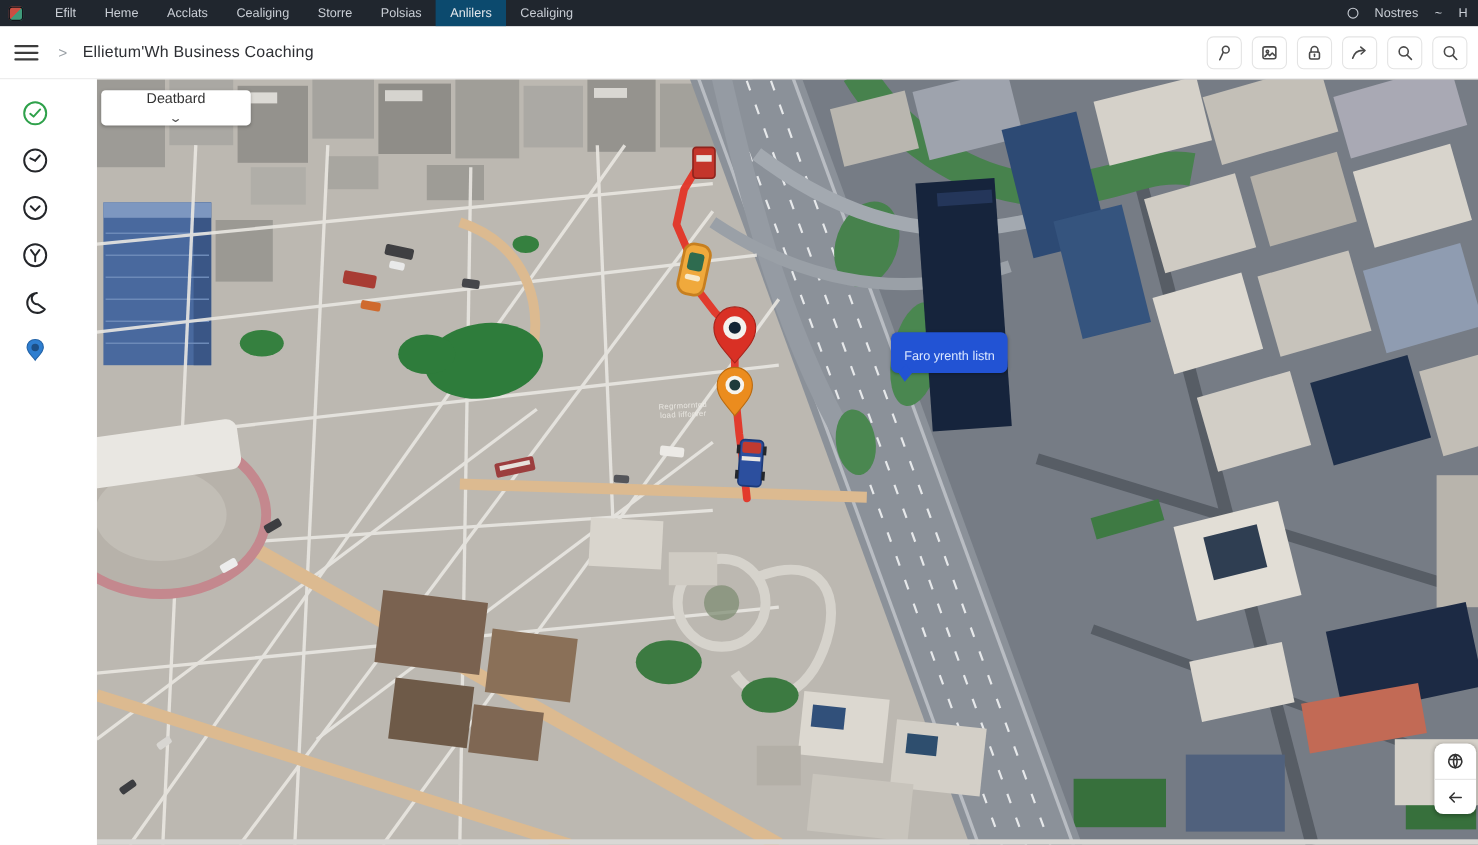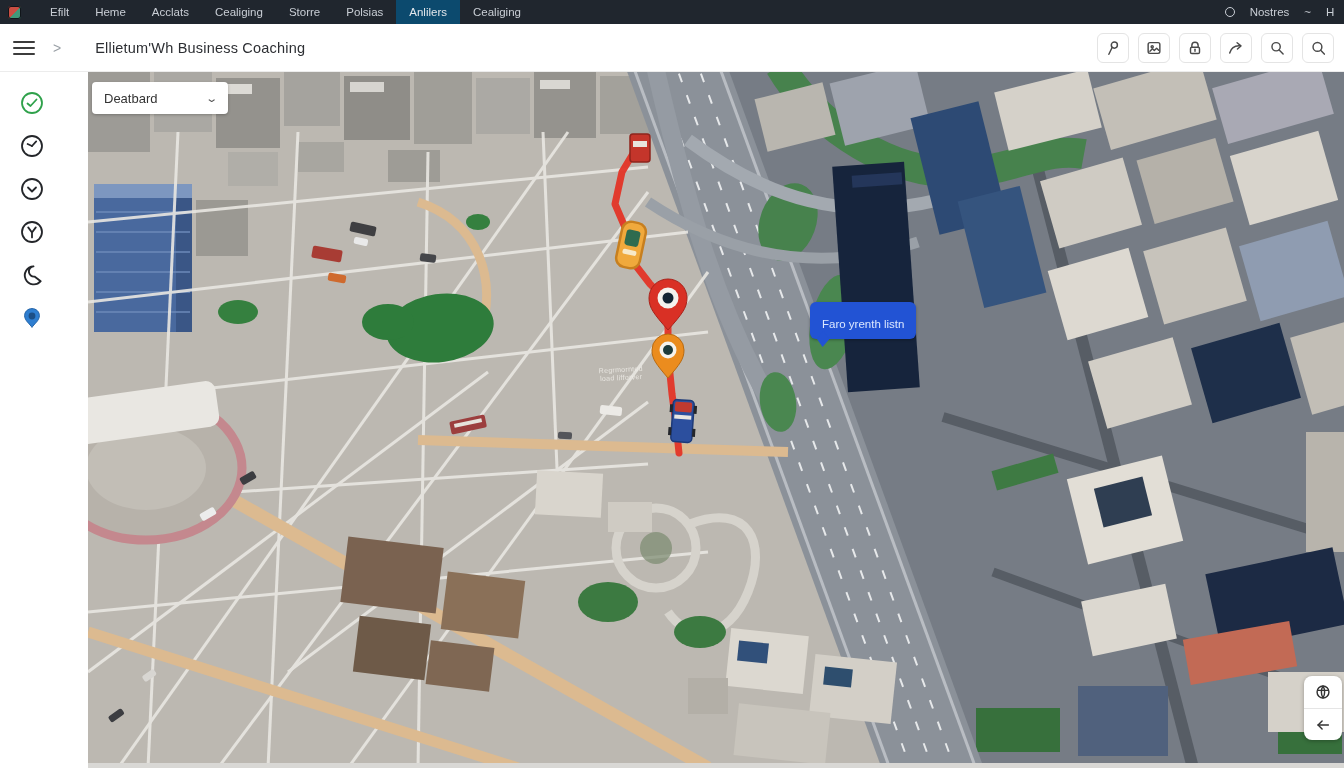--- a/index.html
+++ b/index.html
@@ -14,38 +14,38 @@
   .menu-item.active { background:#0c4a6e; color:#e3e7ec; }
   .menubar-right { margin-left:auto; display:flex; align-items:center; gap:15px; padding-right:4px;justify-content:flex-end; }
   .circle-glyph { width:10px; height:10px; border:1.5px solid #c9ced5; border-radius:50%; display:inline-block; }
   .clip-glyph { width:14px; overflow:hidden; white-space:nowrap; display:inline-block; }
 
   
   .toolbar { position:absolute; left:0; top:24px; width:100%; height:48px; background:#ffffff; border-bottom:1px solid #ececec; display:flex; align-items:center; z-index:40; }
   .hamburger { width:22px; margin-left:13px; cursor:pointer; }
   .hamburger span { display:block; height:2px; background:#3c3c3c; margin:4px 0; border-radius:1px; }
   .crumb-chevron { color:#9aa0a6; font-size:14px; margin:0 14px 0 18px; }
-  .page-title { font-size:14.5px; color:#2d2f33; font-weight:500; letter-spacing:.2px;margin-left:20px; }
+  .page-title { font-size:14.5px; color:#2d2f33; font-weight:500; letter-spacing:.2px; }
   .toolbar-right { margin-left:auto; display:flex; align-items:center; padding-right:10px; }
   .tool-btn { width:32px; height:30px; border:1px solid #e4e4e4; border-radius:6px; background:#fff; margin-left:9px;
               display:flex; align-items:center; justify-content:center; cursor:pointer; }
   .tool-btn svg { stroke:#4a4a4a; fill:none; stroke-width:1.6; stroke-linecap:round; stroke-linejoin:round; }
 
   
   .sidebar { position:absolute; left:0; top:72px; width:88px; bottom:0; background:#ffffff; z-index:30; padding-top:18px; }
   .side-btn { width:26px; height:26px; margin:0 0 17px 19px; display:flex; align-items:center; justify-content:center; cursor:pointer; }
   .side-btn svg { width:24px; height:24px; }
 
   
   .map { position:absolute; left:88px; top:72px; right:0; bottom:0; background:#b9b6af; overflow:hidden; z-index:10; }
   .map-svg { position:absolute; left:0; top:0; }
 
   .dropdown { position:absolute; left:4px; top:10px; width:136px; height:32px; background:#fff; border-radius:4px;
               box-shadow:0 1px 3px rgba(0,0,0,.25); display:flex; align-items:center; justify-content:space-between;
-              padding:0 12px; font-size:13px; color:#333; cursor:pointer; z-index:5; }
+              padding:0 12px; font-size:13px; color:#333; cursor:pointer; z-index:5;flex-direction:column; }
   .dropdown .chev { color:#555; font-size:11px; transform:scaleX(1.4); }
 
   .info-label { position:absolute; left:722px; top:230px; background:#2253d4; color:#dbe7ff; font-size:11.5px;
                 padding:16px 12px 9px; border-radius:6px; z-index:5; white-space:nowrap; box-shadow:0 1px 3px rgba(0,0,0,.3); }
   .info-label:after { content:""; position:absolute; left:8px; bottom:-5px; width:10px; height:10px; background:#2253d4; transform:rotate(55deg) skewX(15deg); }
 
   .ground-label { position:absolute; left:488px; top:294px; width:90px; text-align:center; font-size:7px; line-height:8px;
                   color:#f0eee9; opacity:.85; transform:rotate(-3deg); z-index:4; letter-spacing:.3px; }
 
   .map-controls { position:absolute; right:2px; bottom:28px; width:38px; background:#fff; border-radius:8px;

